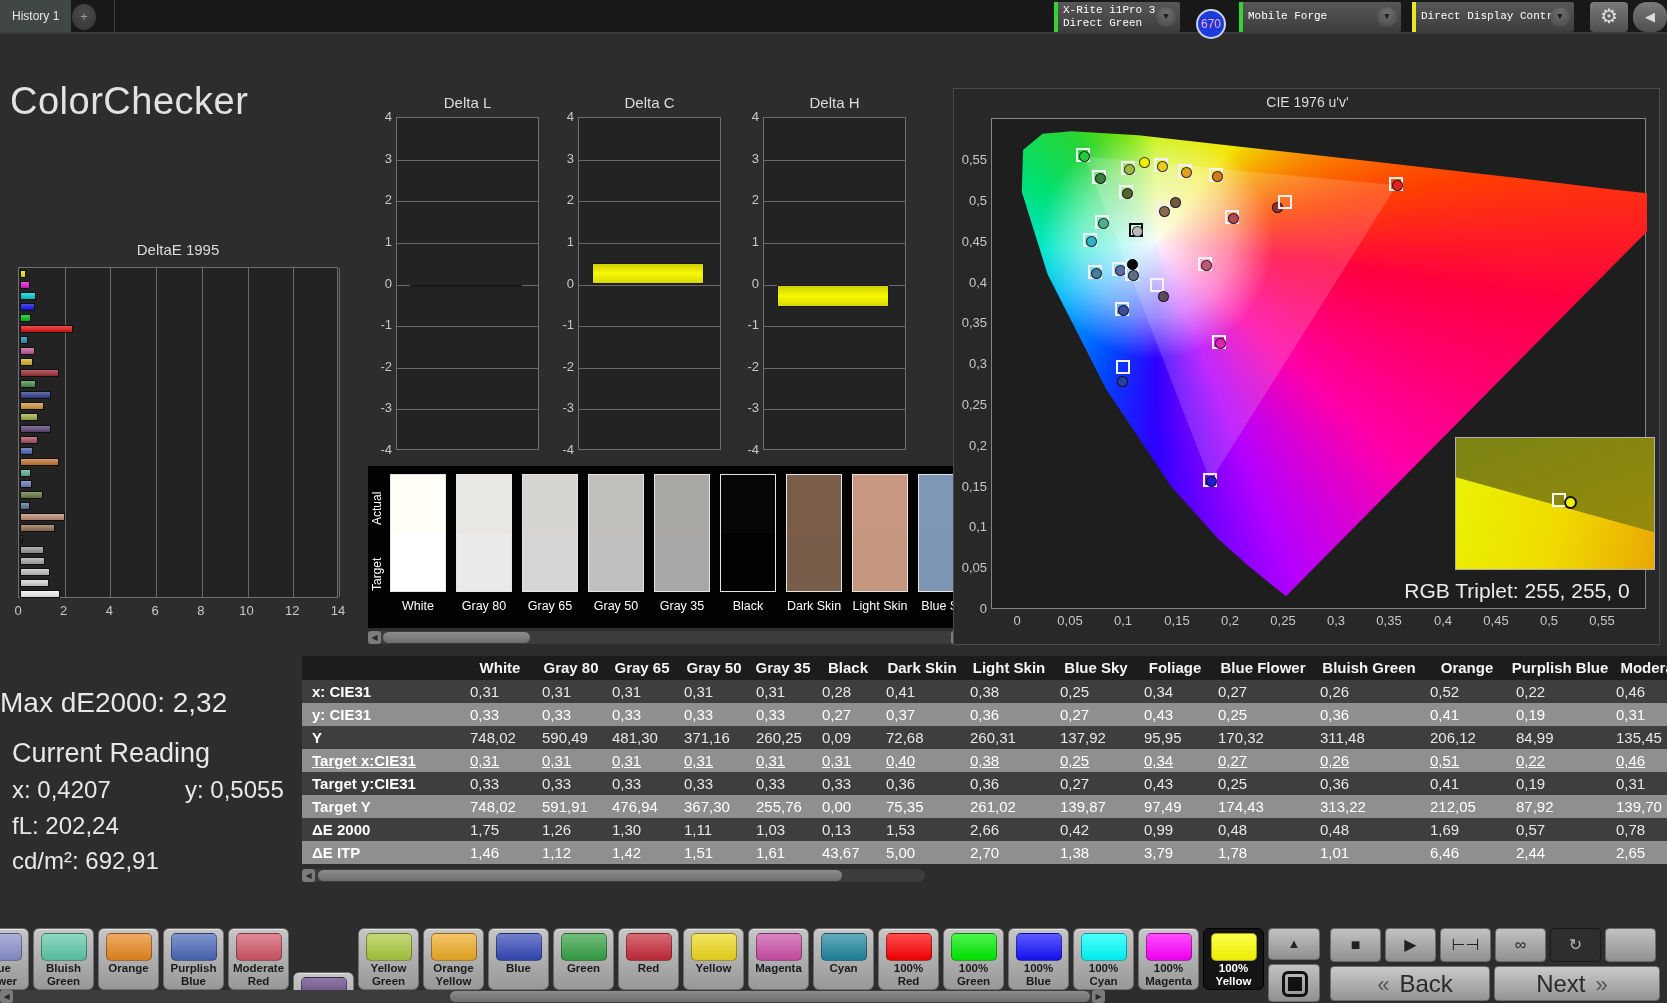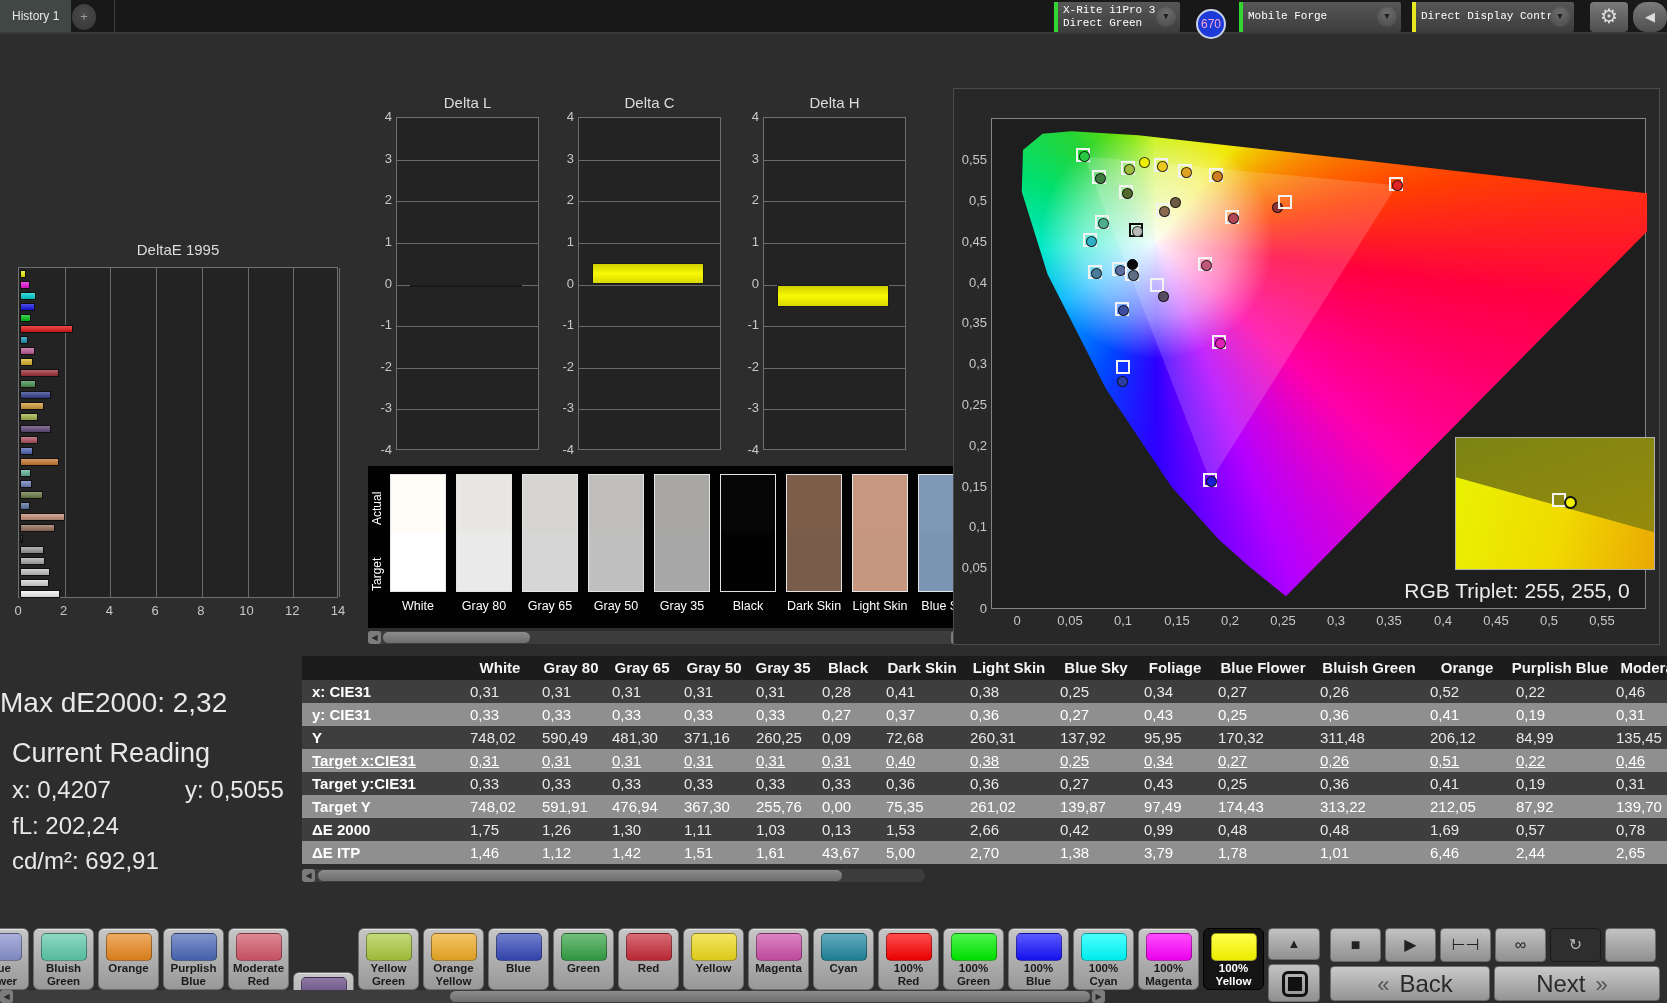--- a/index.html
+++ b/index.html
@@ -107,20 +107,21 @@
     <div class="dd" style="left:1412px; width:162px;">
       <div class="accent" style="background:#e8e820;"></div>
       <div class="ddtext" style="top:8px;">Direct Display Control</div>
       <div class="chev">▼</div>
     </div>
 
     <div class="sqbtn" style="left:1590px; width:38px; font-size:20px; line-height:29px;">⚙</div>
     <div class="sqbtn" style="left:1633px; width:34px; font-size:13px; line-height:29px; border-radius:14px;">◀</div>
   </header>
 
+  <div class="pagetitle">ColorChecker</div>
 
   <div class="charttitle" style="left:18px; top:241px; width:320px;">DeltaE 1995</div>
   <div class="plot" style="left:18px; top:267px; width:320px; height:331px;" id="de-plot">
       <div class="gridv" style="left: 45.7143px;"></div>
       <div class="gridv" style="left: 91.4286px;"></div>
       <div class="gridv" style="left: 137.143px;"></div>
       <div class="gridv" style="left: 182.857px;"></div>
       <div class="gridv" style="left: 228.571px;"></div>
       <div class="gridv" style="left: 274.286px;"></div>
       <div class="gridv" style="left: 320px;"></div>
@@ -254,20 +255,21 @@
       </div>
   </div>
 
   <div class="sb" style="left:368px; top:631px; width:596px; height:13px;">
     <div class="arr" style="left:0;">◀</div>
     <div class="thumb" style="left:15px; width:147px;"></div>
     <div class="arr" style="right:0;">▶</div>
   </div>
 
   <div class="ciepanel">
+    <div class="charttitle" style="left:0; top:5px; width:707px; font-size:14px;">CIE 1976 u'v'</div>
     <div class="cieplot" id="cieplot">
       <div class="horseshoe">
         <div class="whiteglow"></div>
         <div class="gamuttri"></div>
       </div>
       <div id="cie-points">
           <div class="pt-sq" style="left: 84px; top: 29px;"></div>
           <div class="pt-ci" style="left: 87px; top: 32px; background: rgb(39, 200, 64);"></div>
           <div class="pt-sq" style="left: 100px; top: 51px;"></div>
           <div class="pt-ci" style="left: 103px; top: 54px; background: rgb(60, 122, 62);"></div>

